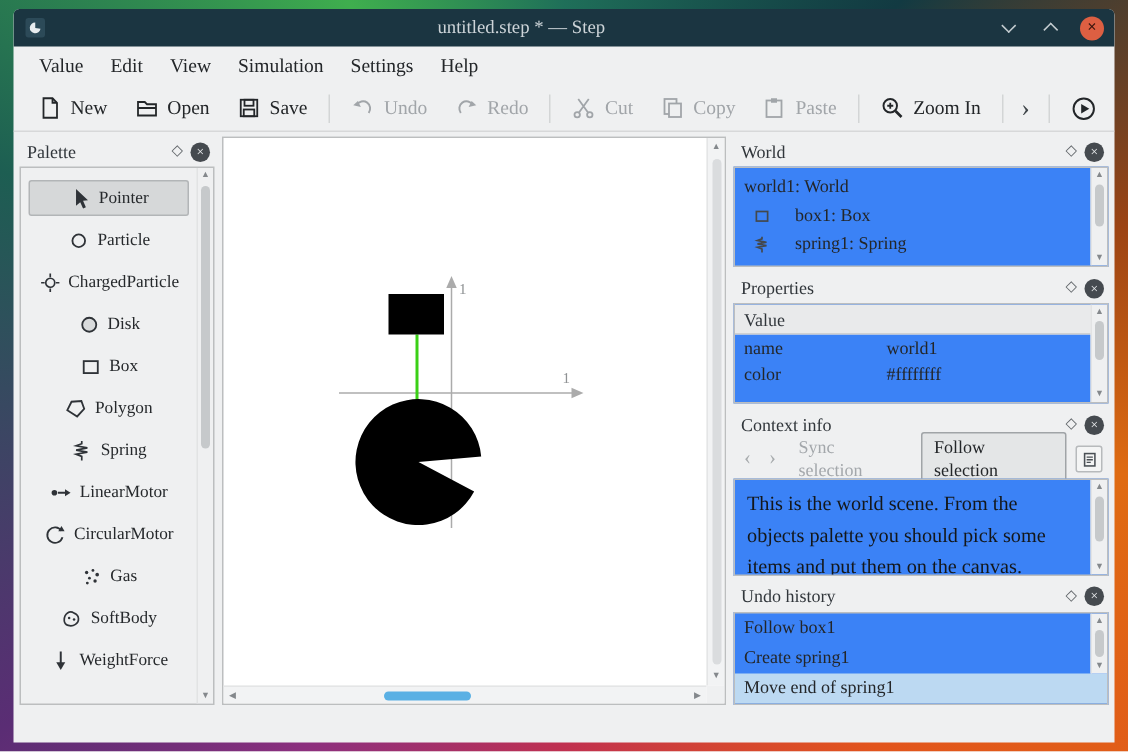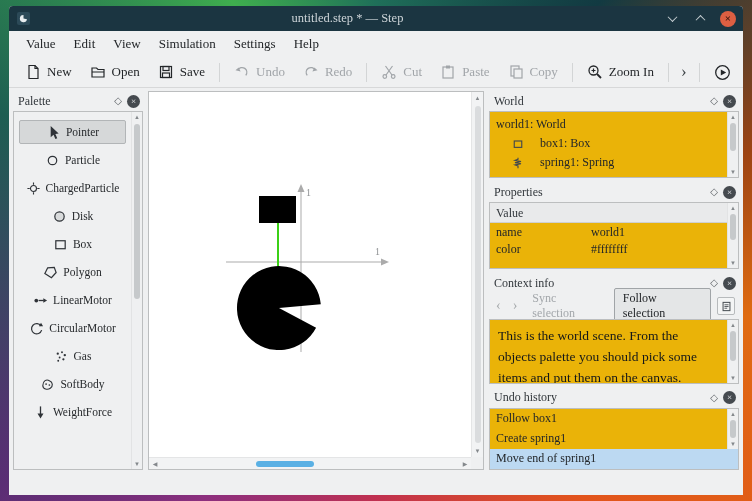--- a/index.html
+++ b/index.html
@@ -80,25 +80,25 @@
   .cv-hscroll { position:absolute; left:0; right:12px; bottom:0; height:12px; background:#f2f3f4;
     border-top:1px solid #e4e5e6; display:flex; align-items:center; }
   .cv-arrow { font-size:6px; color:#84888c; width:12px; height:12px; line-height:12px; text-align:center; flex:0 0 auto; }
   .cv-vthumb { position:absolute; left:3px; width:6px; top:14px; bottom:14px; background:#dadcde; border-radius:3px; }
   .cv-htrack { flex:1; position:relative; height:100%; }
   .cv-hthumb { position:absolute; top:3px; height:6px; left:95px; width:58px; background:#5ab0e4; border-radius:3px; }
   .corner { position:absolute; right:0; bottom:0; width:12px; height:12px; background:#eff0f1; }
 
   
   .right-col { width:250px; flex:0 0 auto; display:flex; flex-direction:column; gap:4px; }
-  .rp-body-white { background:#eab308; }
+  .rp-body-white { background:#3b82f6; }
 
   .world-panel { height:88px; }
   .tree-row { height:19px; display:flex; align-items:center; gap:5px; font-size:12px; color:#232629; padding-left:6px; }
-  .tree-row.indent { padding-left:22px;gap:16px; }
+  .tree-row.indent { padding-left:12px;gap:16px; }
   .tree-row svg { flex:0 0 auto; color:#43484d; }
 
   .props-panel { height:88px; }
   .prop-head { display:flex; height:20px; background:#e9eaeb; border-bottom:1px solid #cfd0d1;
     font-size:12px; color:#31363b; }
   .prop-head .c1 { width:95px; padding:3px 6px; border-right:1px solid #cfd0d1; }
   .prop-head .c2 { flex:1; padding:3px 6px; }
   .prop-row { display:flex; height:17px; font-size:12px; color:#232629; }
   .prop-row .c1 { width:95px; padding:2px 6px; }
   .prop-row .c2 { flex:1; padding:2px 6px; }
@@ -197,31 +197,31 @@
     <span class="tbtn dis">
       <svg width="16" height="16" viewBox="0 0 16 16">
             <path d="M4.5 2 L11 11 M11.5 2 L5 11" stroke="currentColor" stroke-width="1.2" fill="none"></path>
             <circle cx="3.8" cy="12.5" r="1.8" fill="none" stroke="currentColor" stroke-width="1.2"></circle>
             <circle cx="12.2" cy="12.5" r="1.8" fill="none" stroke="currentColor" stroke-width="1.2"></circle>
           </svg>
       <span>Cut</span>
     </span>
     <span class="tbtn dis">
       <svg width="16" height="16" viewBox="0 0 16 16">
+            <rect x="3" y="2" width="8" height="10" fill="none" stroke="currentColor" stroke-width="1.2"></rect>
+            <rect x="6" y="5" width="8" height="9" fill="#eff0f1" stroke="currentColor" stroke-width="1.2"></rect>
+          </svg>
+      <span>Copy</span>
+    </span>
+    <span class="tbtn dis">
+      <svg width="16" height="16" viewBox="0 0 16 16">
             <rect x="3" y="3" width="10" height="11" fill="none" stroke="currentColor" stroke-width="1.2"></rect>
             <rect x="6" y="1.5" width="4" height="3" fill="currentColor"></rect>
           </svg>
       <span>Paste</span>
-    </span>
-    <span class="tbtn dis">
-      <svg width="16" height="16" viewBox="0 0 16 16">
-            <rect x="3" y="2" width="8" height="10" fill="none" stroke="currentColor" stroke-width="1.2"></rect>
-            <rect x="6" y="5" width="8" height="9" fill="#eff0f1" stroke="currentColor" stroke-width="1.2"></rect>
-          </svg>
-      <span>Copy</span>
     </span>
     <span class="tsep"></span>
     <span class="tbtn">
       <svg width="16" height="16" viewBox="0 0 16 16">
             <circle cx="6.5" cy="6.5" r="4.5" fill="none" stroke="currentColor" stroke-width="1.3"></circle>
             <path d="M10 10 L14 14" stroke="currentColor" stroke-width="1.8"></path>
             <path d="M6.5 4.5 V8.5 M4.5 6.5 H8.5" stroke="currentColor" stroke-width="1.2"></path>
           </svg>
       <span>Zoom In</span>
     </span>
@@ -276,20 +276,26 @@
             <svg width="15" height="15" viewBox="0 0 16 16">
                   <rect x="3" y="4" width="10" height="8.5" fill="none" stroke="currentColor" stroke-width="1.3"></rect>
                 </svg>
             <span>Box</span>
           </div>
           <div class="pal-item">
             <svg width="15" height="15" viewBox="0 0 16 16">
                   <polygon points="2,9 5,3 12,2.5 14,8 9,13.5" fill="none" stroke="currentColor" stroke-width="1.3"></polygon>
                 </svg>
             <span>Polygon</span>
+          </div>
+          <div class="pal-item gap-top">
+            <svg width="15" height="15" viewBox="0 0 16 16">
+                  <polyline points="8,1 8,3 4,4.5 12,6 4,7.5 12,9 4,10.5 8,12 8,15" fill="none" stroke="currentColor" stroke-width="1.2"></polyline>
+                </svg>
+            <span>Spring</span>
           </div>
           <div class="pal-item">
             <svg width="15" height="15" viewBox="0 0 16 16">
                   <circle cx="3.5" cy="8" r="2" fill="currentColor"></circle>
                   <path d="M6 8 H11.5" stroke="currentColor" stroke-width="1.4"></path>
                   <polygon points="11,5.5 15,8 11,10.5" fill="currentColor"></polygon>
                 </svg>
             <span>LinearMotor</span>
           </div>
           <div class="pal-item">

